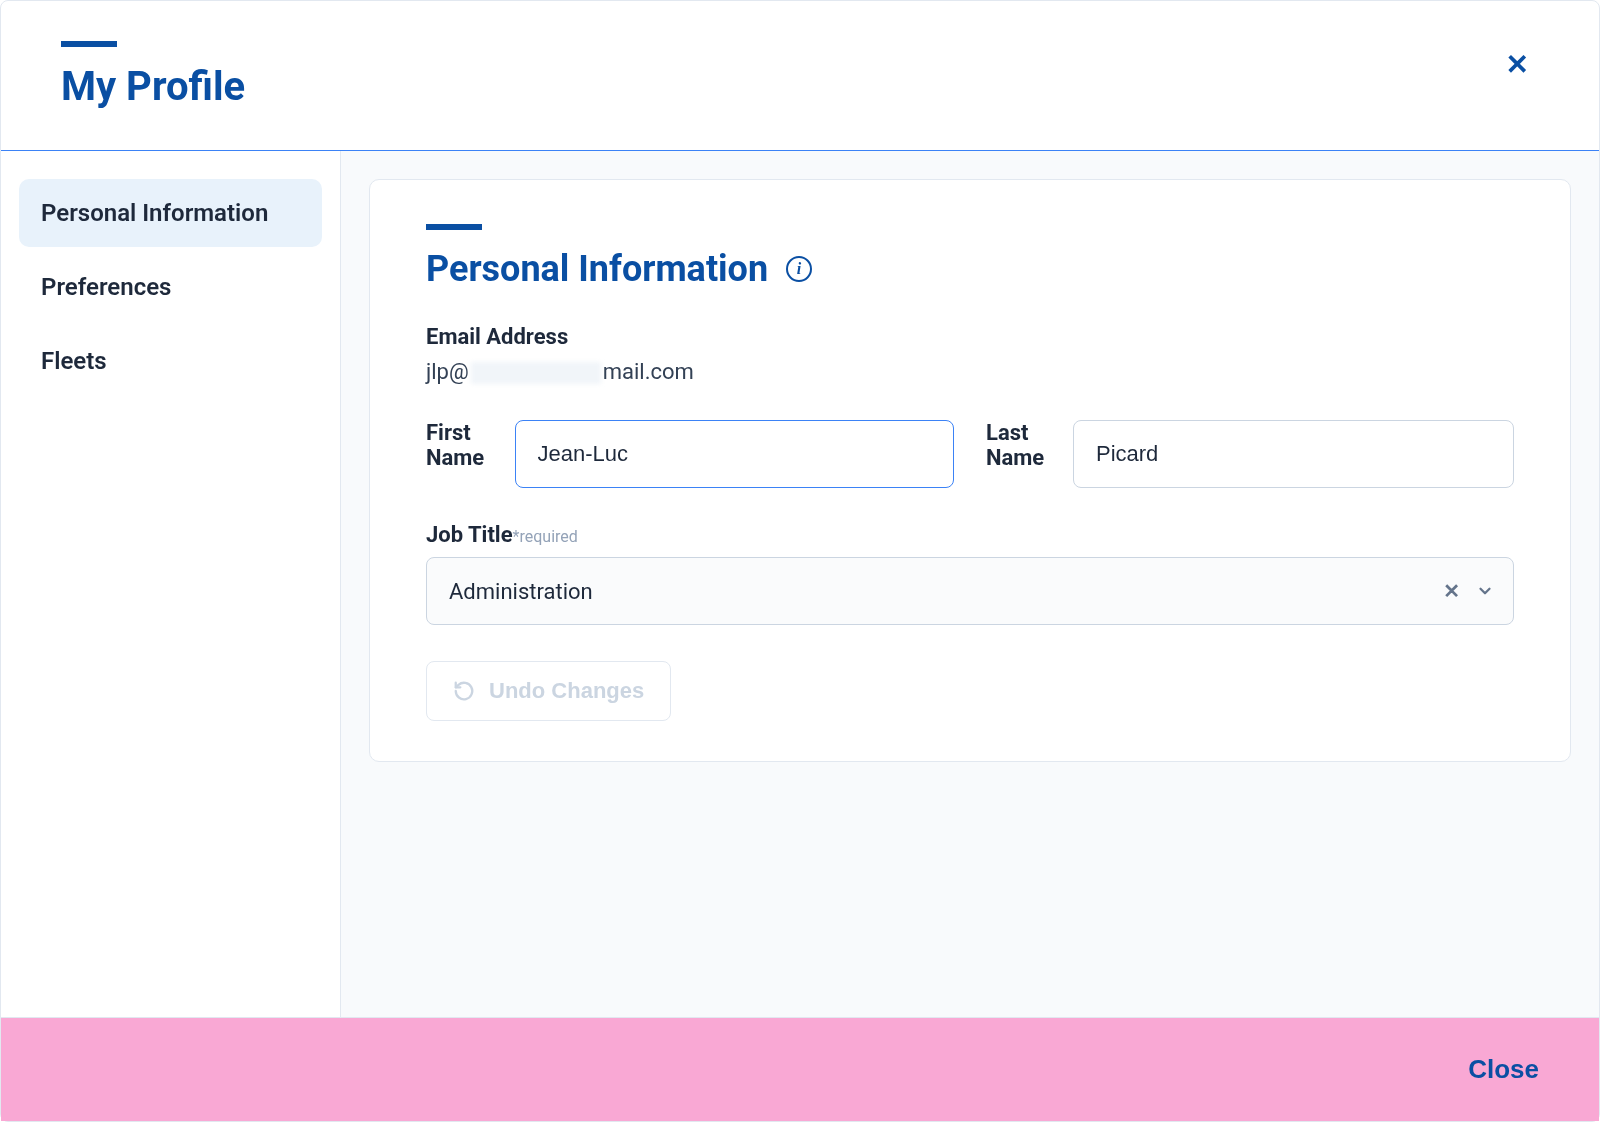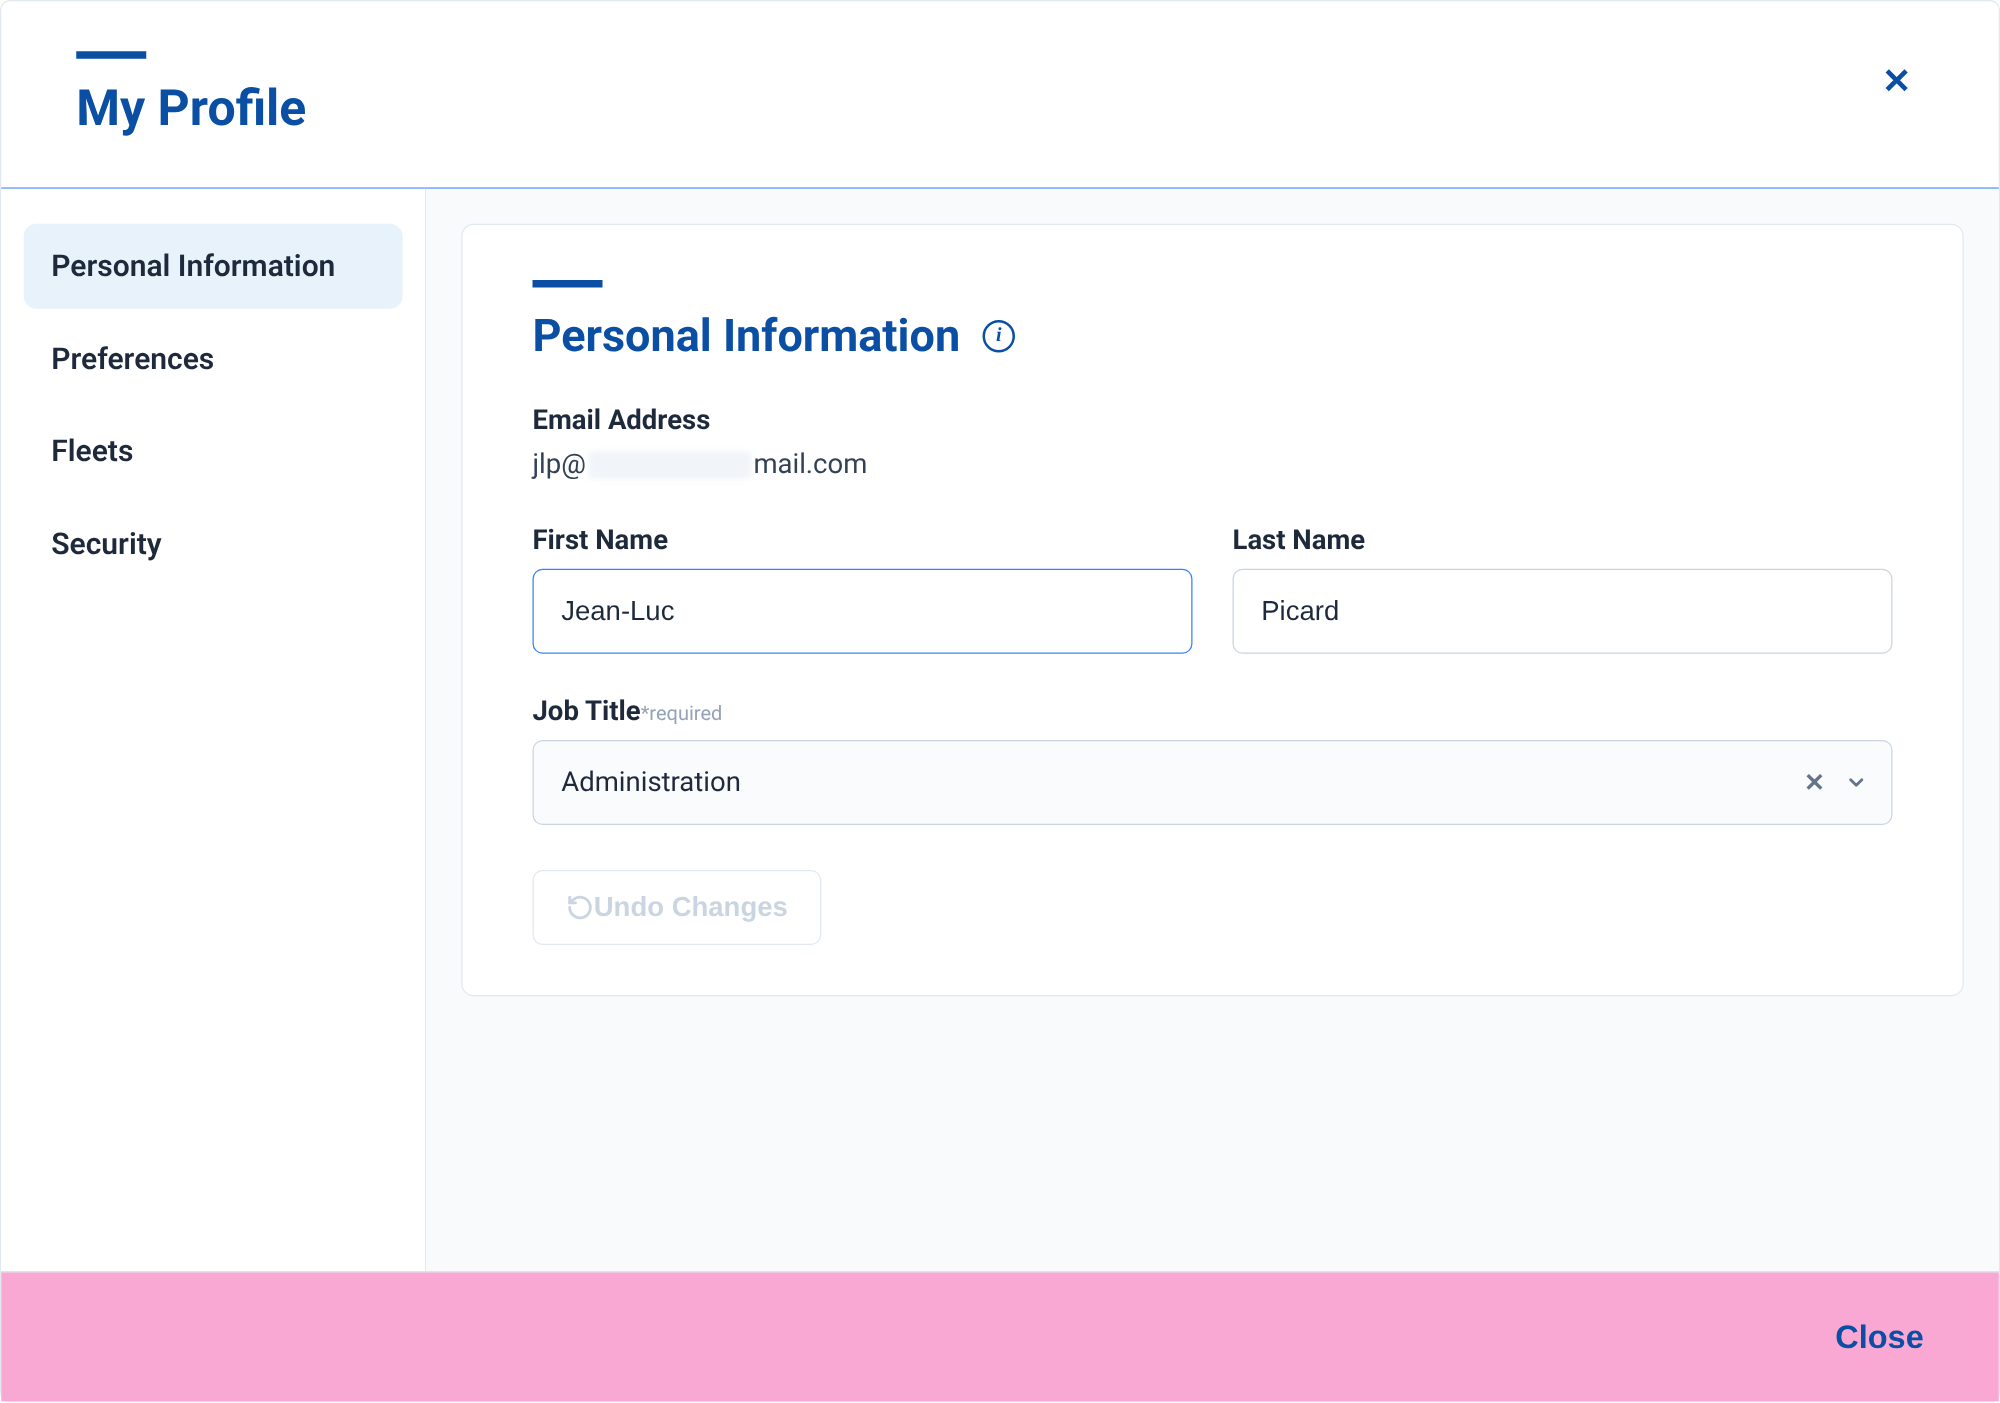--- a/index.html
+++ b/index.html
@@ -133,21 +133,21 @@
       background: #f1f5f9;
       vertical-align: middle;
       margin: 0 2px;
       filter: blur(2px);
     }
     .row {
       display: flex;
       gap: 32px;
       margin-bottom: 34px;
     }
-    .col { flex: 1; display: flex; flex-direction: column; }
+    .col { flex: 1; display: flex; }
     .input {
       width: 100%;
       height: 68px;
       border: 1px solid #cbd5e1;
       border-radius: 8px;
       padding: 0 22px;
       font-size: 22px;
       color: #1e293b;
       background: #fff;
     }
@@ -206,20 +206,21 @@
       cursor: pointer;
     }
     .actions {
       display: flex;
       justify-content: space-between;
       align-items: center;
     }
     .undo-btn {
       display: flex;
       align-items: center;
+      gap: 14px;
       padding: 16px 26px;
       border: 1px solid #e2e8f0;
       border-radius: 8px;
       background: #fff;
       color: #cbd5e1;
       font-size: 22px;
       font-weight: 600;
       cursor: not-allowed;
     }
     .undo-icon {
@@ -270,23 +271,20 @@
     <nav class="sidebar">
       <div class="sidebar-item active">
         <span>Personal Information</span>
       </div>
       <div class="sidebar-item">
         <span>Preferences</span>
       </div>
       <div class="sidebar-item">
         <span>Fleets</span>
       </div>
-      <div class="sidebar-item">
-        <span>Security</span>
-      </div>
     </nav>
 
     <div class="content">
       <div class="panel">
         <div class="section-bar"></div>
         <div class="section-title-row">
           <h2 class="section-title">Personal Information</h2>
           <span class="info-icon">i</span>
         </div>
 

